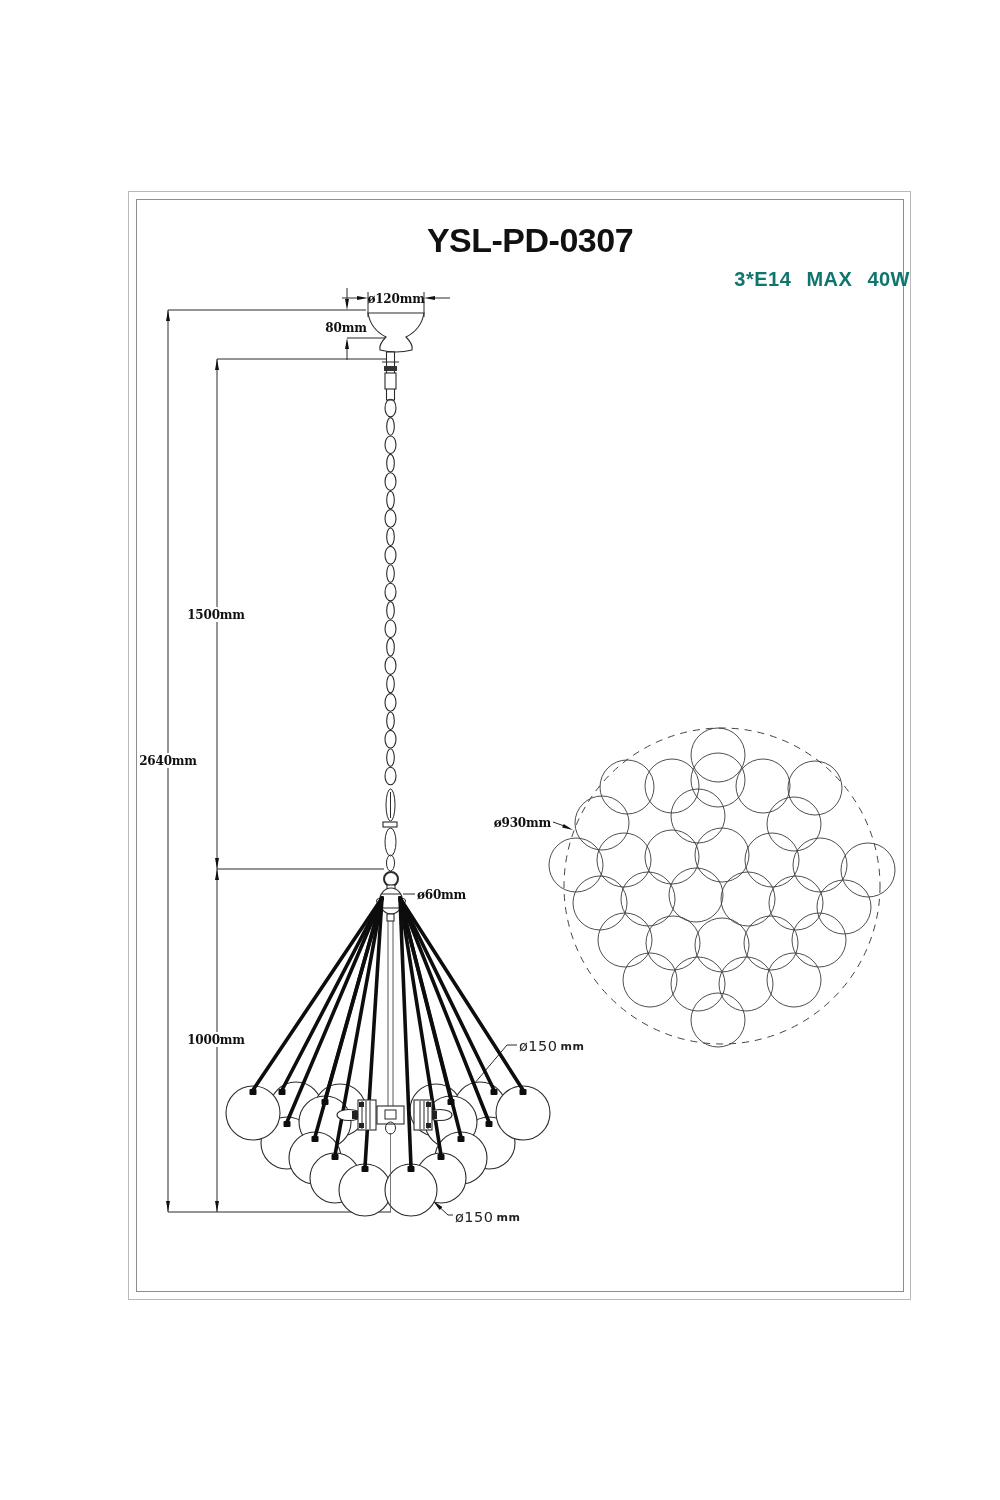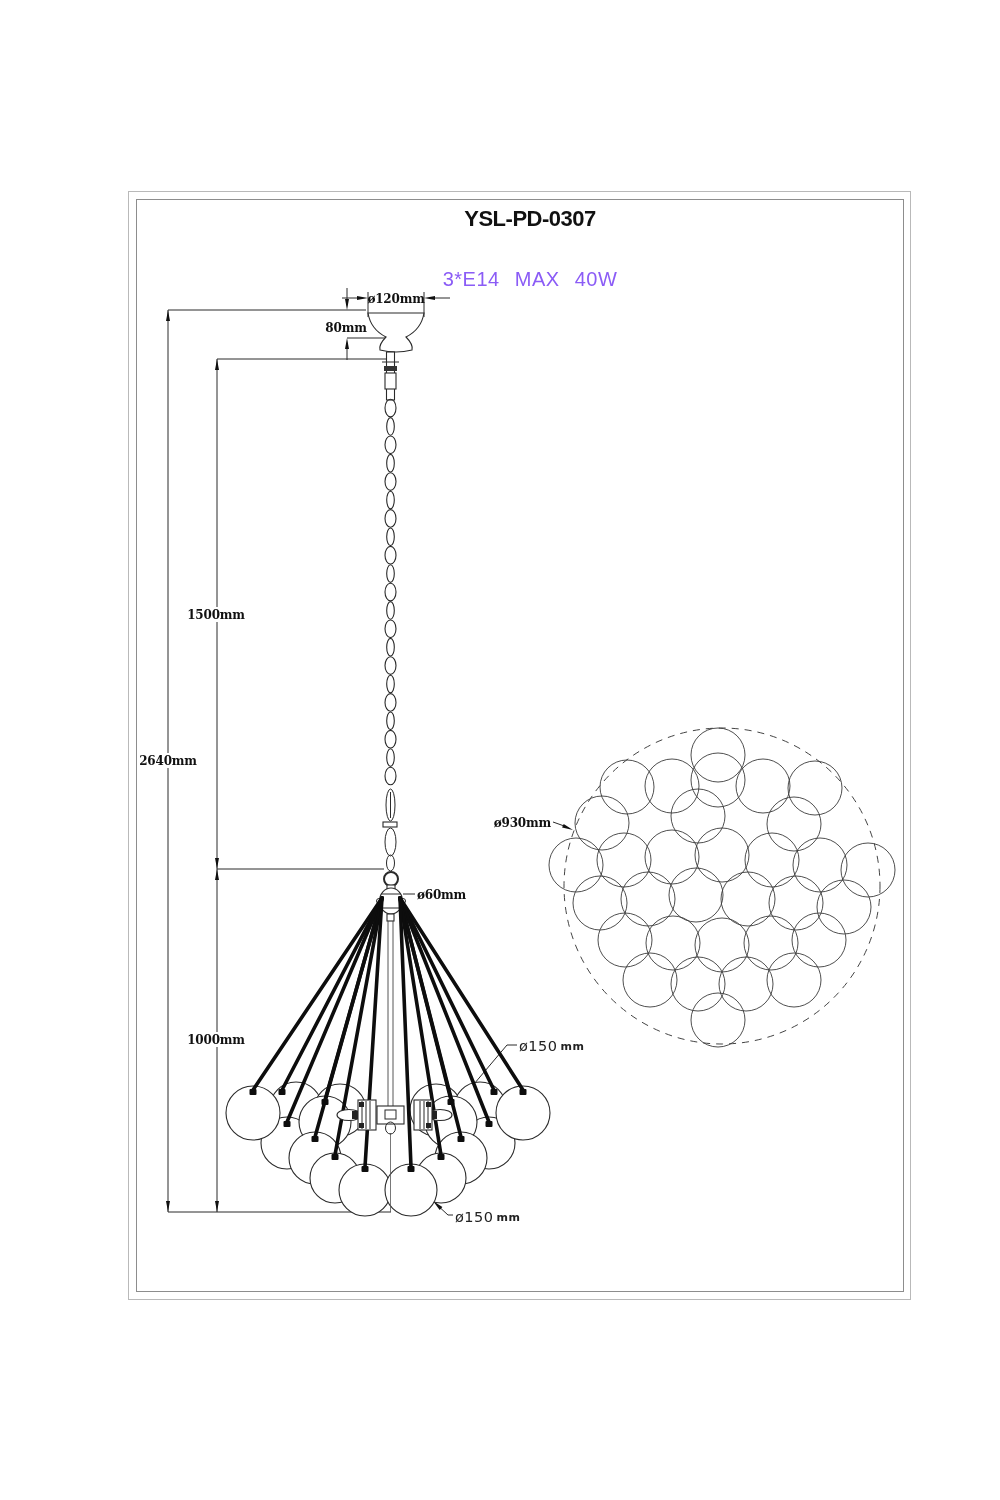--- a/index.html
+++ b/index.html
@@ -2,24 +2,24 @@
 <html><head>
 <meta charset="utf-8">
 <style>
   html,body{margin:0;padding:0;background:#fff;}
   body{width:1000px;height:1500px;position:relative;overflow:hidden;
        font-family:"Liberation Sans",sans-serif;}
   .sheet-outer{position:absolute;left:128px;top:191px;width:781px;height:1107px;
        border:1px solid #b9b9b9;}
   .sheet-inner{position:absolute;left:136px;top:199px;width:766px;height:1091px;
        border:1px solid #8d8d8d;}
-  .title{position:absolute;left:150px;top:206px;width:760px;text-align:center;
-       font-size:22px;font-weight:bold;color:#111;letter-spacing:-0.5px;}
-  .subtitle{position:absolute;left:150px;top:268px;width:760px;text-align:center;
-       font-size:20px;font-weight:normal;color:#8b5cf6;word-spacing:9px;letter-spacing:0.5px;}
+  .title{position:absolute;left:150px;top:221px;width:760px;text-align:center;
+       font-size:34px;font-weight:bold;color:#111;letter-spacing:-0.5px;}
+  .subtitle{position:absolute;left:150px;top:268px;width:760px;text-align:right;
+       font-size:20px;font-weight:bold;color:#0f766e;word-spacing:9px;letter-spacing:0.5px;}
   svg{position:absolute;left:0;top:0;}
   .thin{stroke:#2a2a2a;stroke-width:1;fill:none;}
   .shape{stroke:#2a2a2a;stroke-width:1.1;fill:#fff;}
   .dim{font-family:"DejaVu Serif",serif;font-size:12px;font-weight:bold;fill:#111;letter-spacing:-0.2px;}
   .dia{font-family:"DejaVu Sans",sans-serif;font-size:14.5px;fill:#222;letter-spacing:0.5px;}
   .dia .unit{font-size:11px;font-weight:bold;}
   .arrow{fill:#111;stroke:none;}
 </style>
 </head>
 <body>

